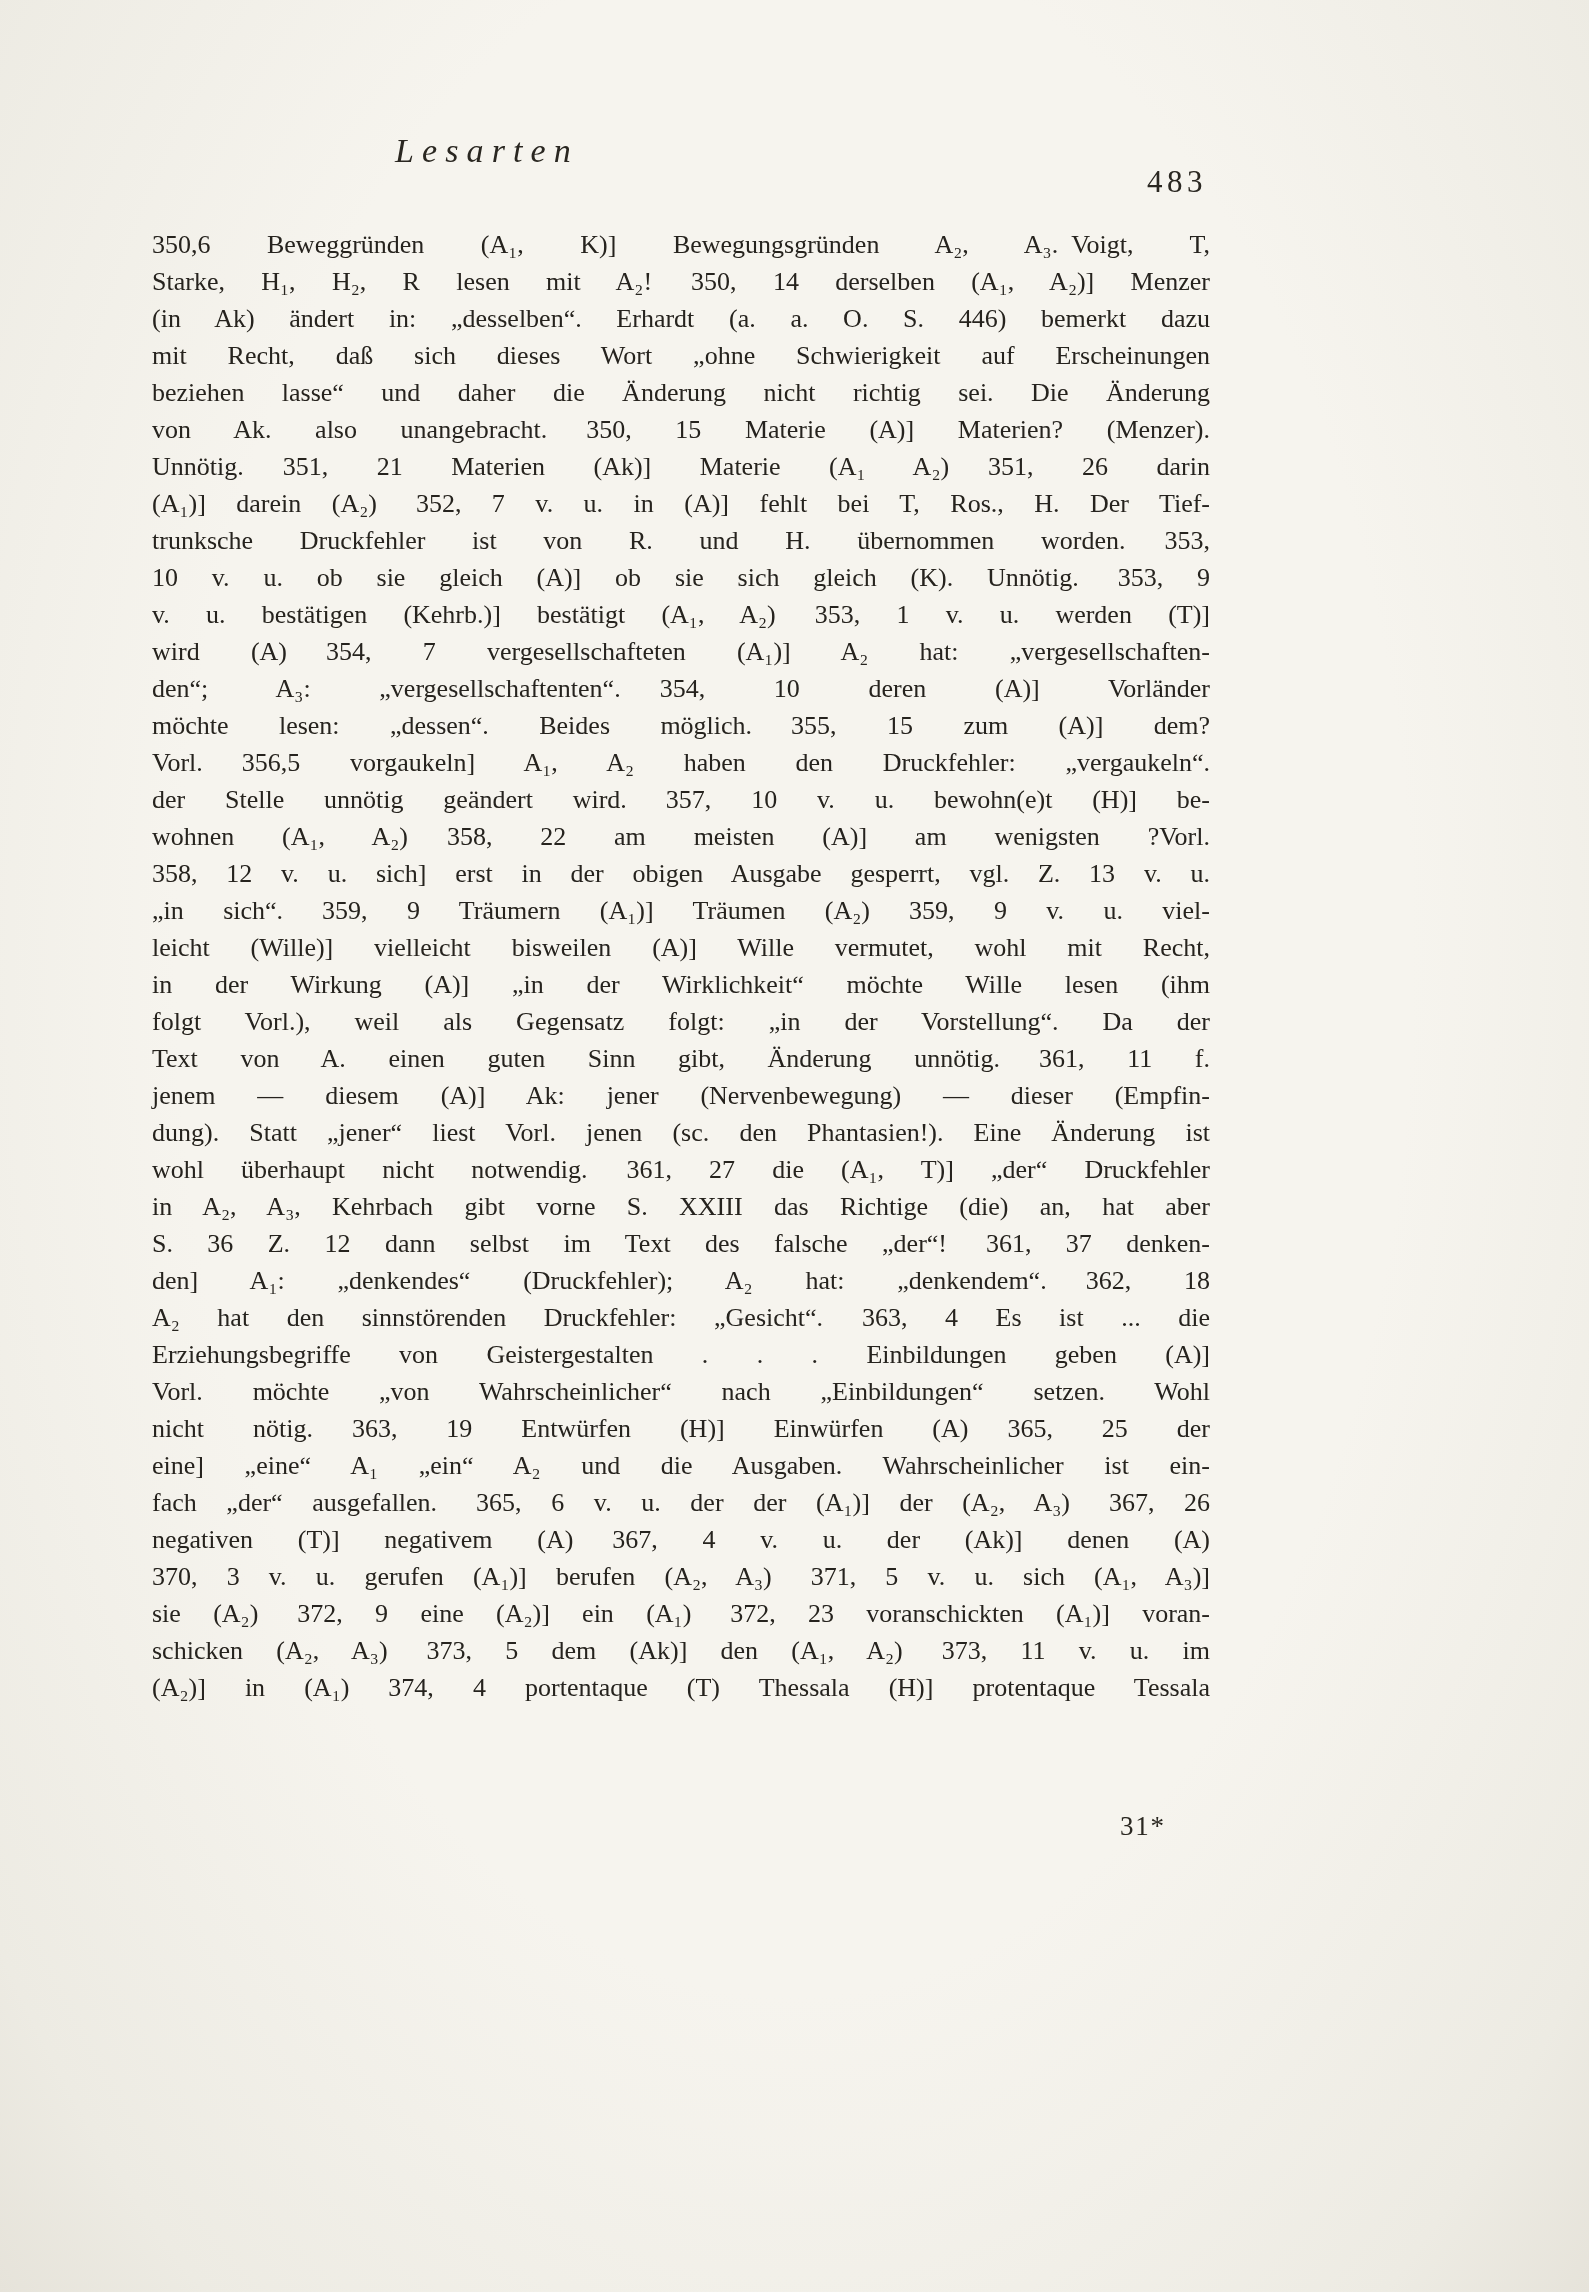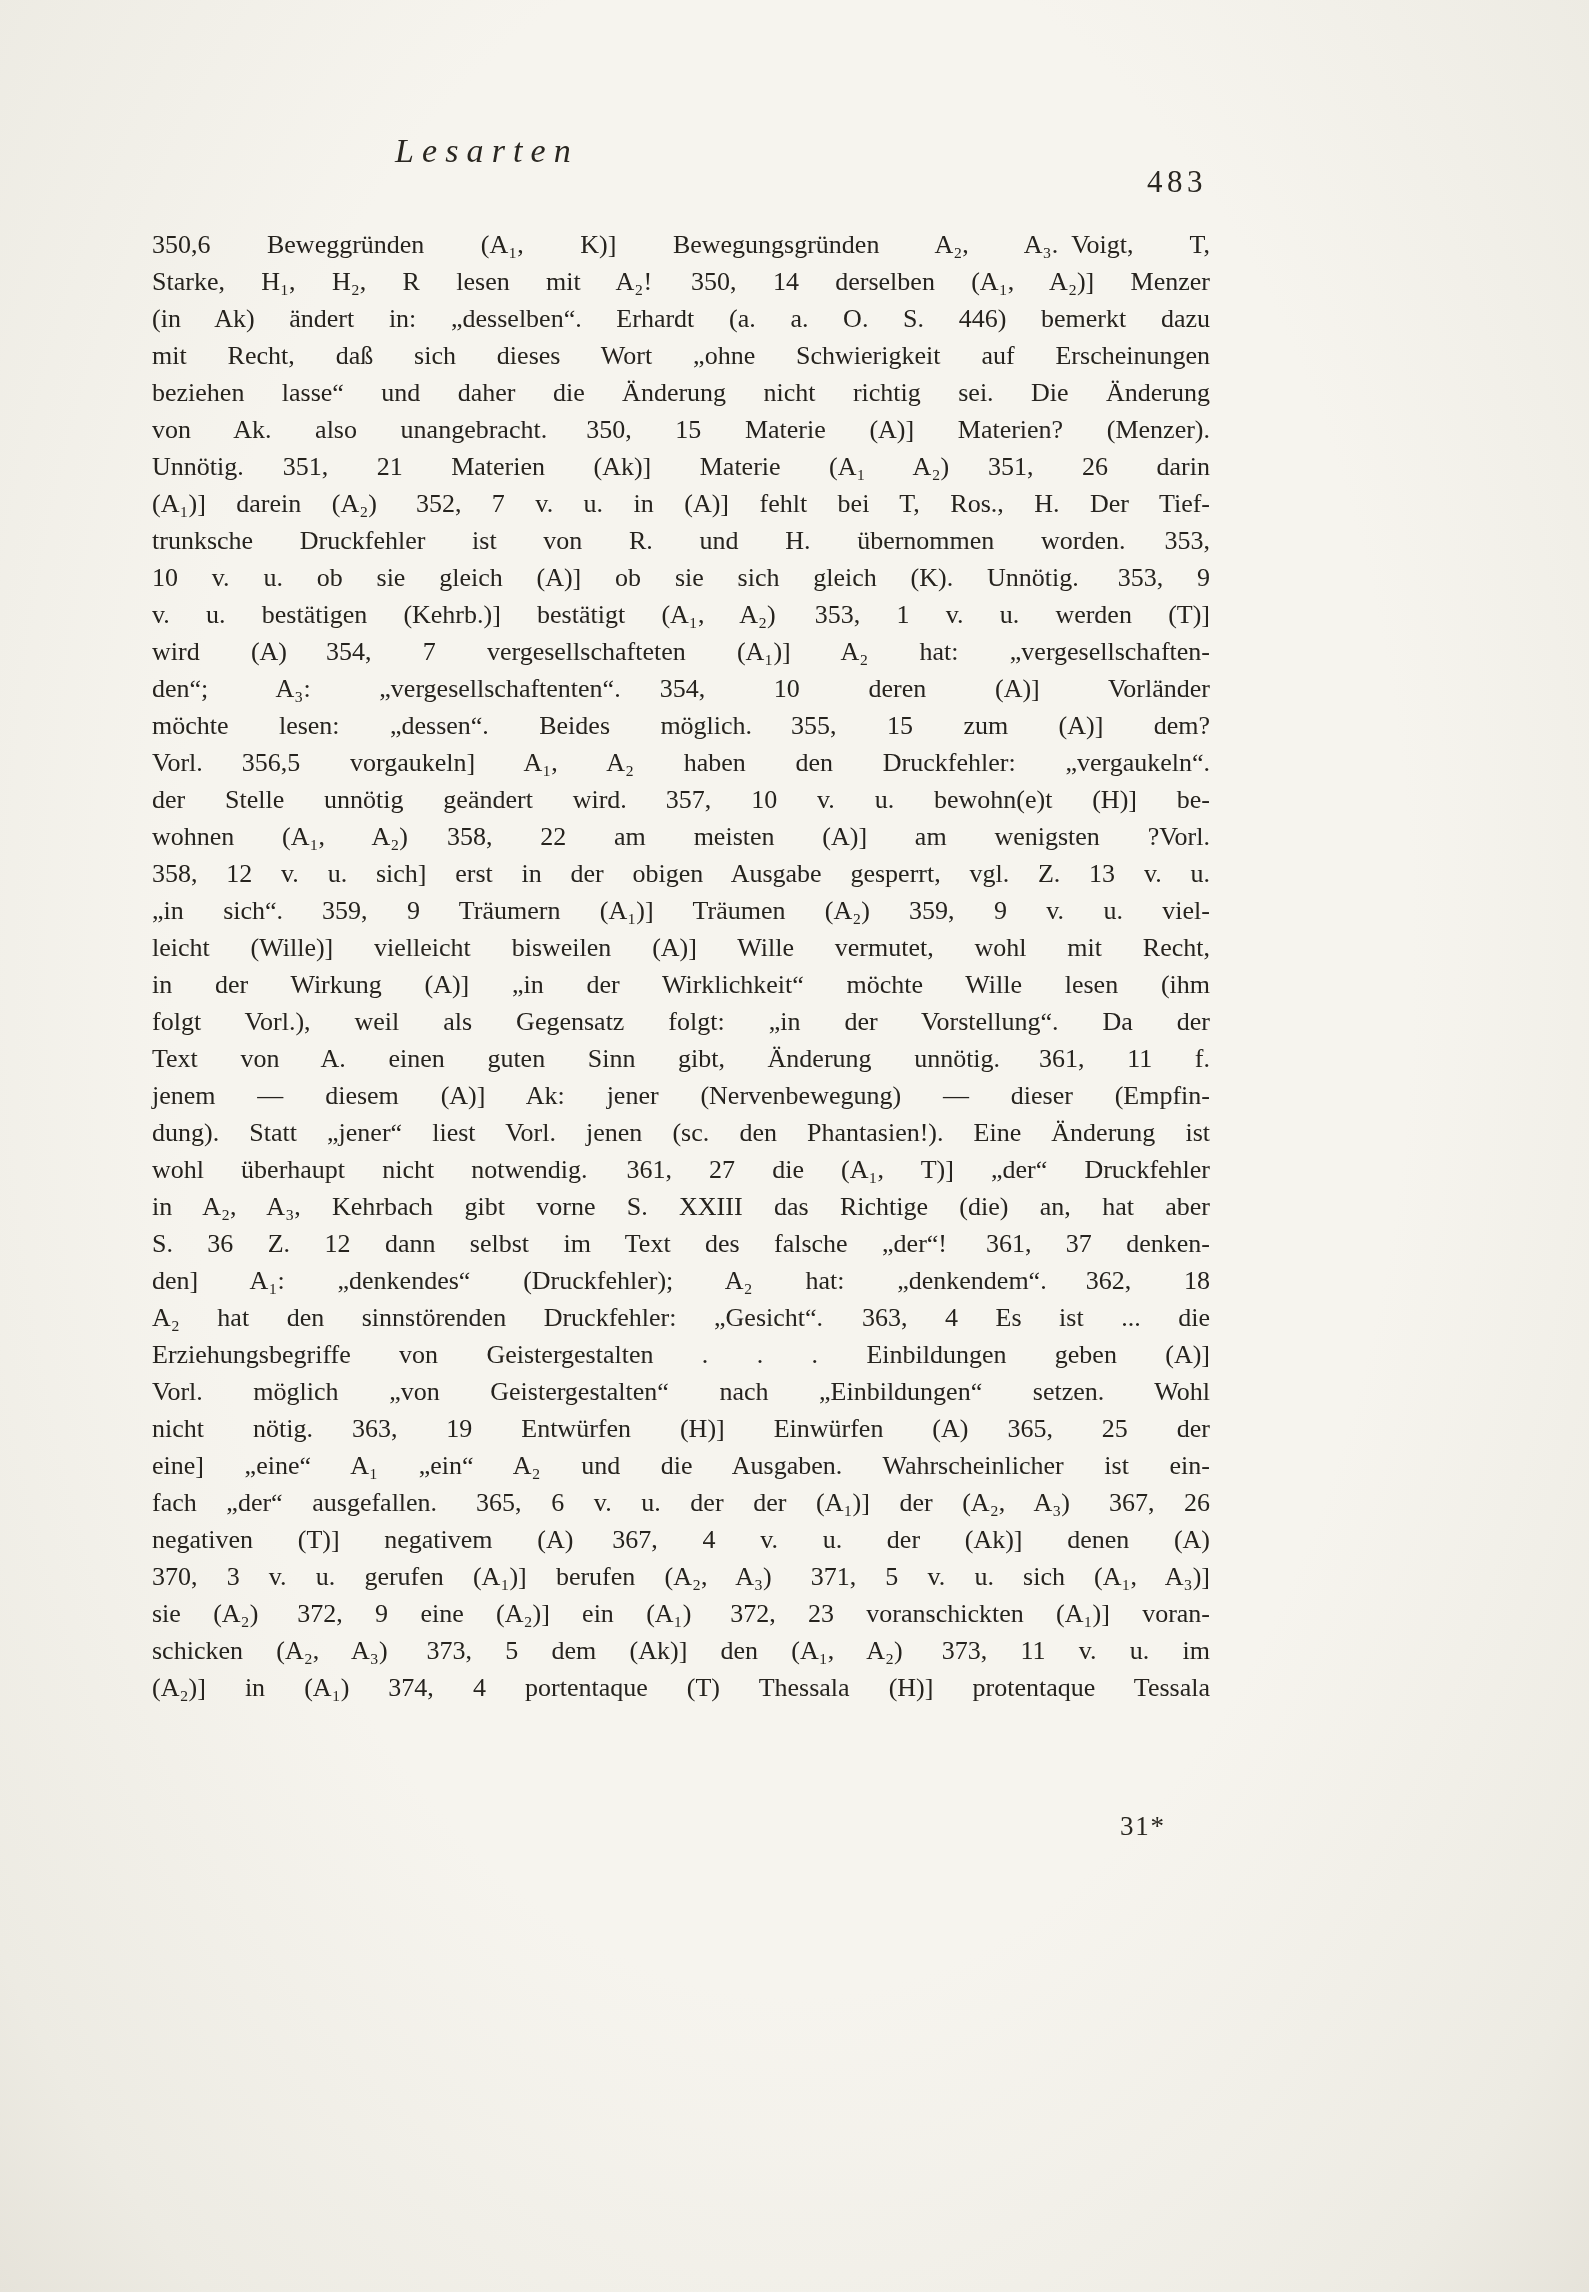--- a/index.html
+++ b/index.html
@@ -96,21 +96,21 @@
       <div class="line">folgt Vorl.), weil als Gegensatz folgt: „in der Vorstellung“. Da der</div>
       <div class="line">Text von A. einen guten Sinn gibt, Änderung unnötig.  361, 11 f.</div>
       <div class="line">jenem — diesem (A)] Ak: jener (Nervenbewegung) — dieser (Empfin-</div>
       <div class="line">dung). Statt „jener“ liest Vorl. jenen (sc. den Phantasien!). Eine Änderung ist</div>
       <div class="line">wohl überhaupt nicht notwendig.  361, 27 die (A₁, T)] „der“ Druckfehler</div>
       <div class="line">in A₂, A₃, Kehrbach gibt vorne S. XXIII das Richtige (die) an, hat aber</div>
       <div class="line">S. 36 Z. 12 dann selbst im Text des falsche „der“!  361, 37 denken-</div>
       <div class="line">den] A₁: „denkendes“ (Druckfehler); A₂ hat: „denkendem“.  362, 18</div>
       <div class="line">A₂ hat den sinnstörenden Druckfehler: „Gesicht“.  363, 4 Es ist ... die</div>
       <div class="line">Erziehungsbegriffe von Geistergestalten . . . Einbildungen geben (A)]</div>
-      <div class="line">Vorl. möglich „von Geistergestalten“ nach „Einbildungen“ setzen. Wohl</div>
+      <div class="line">Vorl. möchte „von Wahrscheinlicher“ nach „Einbildungen“ setzen. Wohl</div>
       <div class="line">nicht nötig.  363, 19 Entwürfen (H)] Einwürfen (A)  365, 25 der</div>
       <div class="line">eine] „eine“ A₁ „ein“ A₂ und die Ausgaben. Wahrscheinlicher ist ein-</div>
       <div class="line">fach „der“ ausgefallen.  365, 6 v. u. der der (A₁)] der (A₂, A₃)  367, 26</div>
       <div class="line">negativen (T)] negativem (A)  367, 4 v. u. der (Ak)] denen (A)</div>
       <div class="line">370, 3 v. u. gerufen (A₁)] berufen (A₂, A₃)  371, 5 v. u. sich (A₁, A₃)]</div>
       <div class="line">sie (A₂)  372, 9 eine (A₂)] ein (A₁)  372, 23 voranschickten (A₁)] voran-</div>
       <div class="line">schicken (A₂, A₃)  373, 5 dem (Ak)] den (A₁, A₂)  373, 11 v. u. im</div>
       <div class="line">(A₂)] in (A₁)  374, 4 portentaque (T) Thessala (H)] protentaque Tessala</div>
     </div>
 

